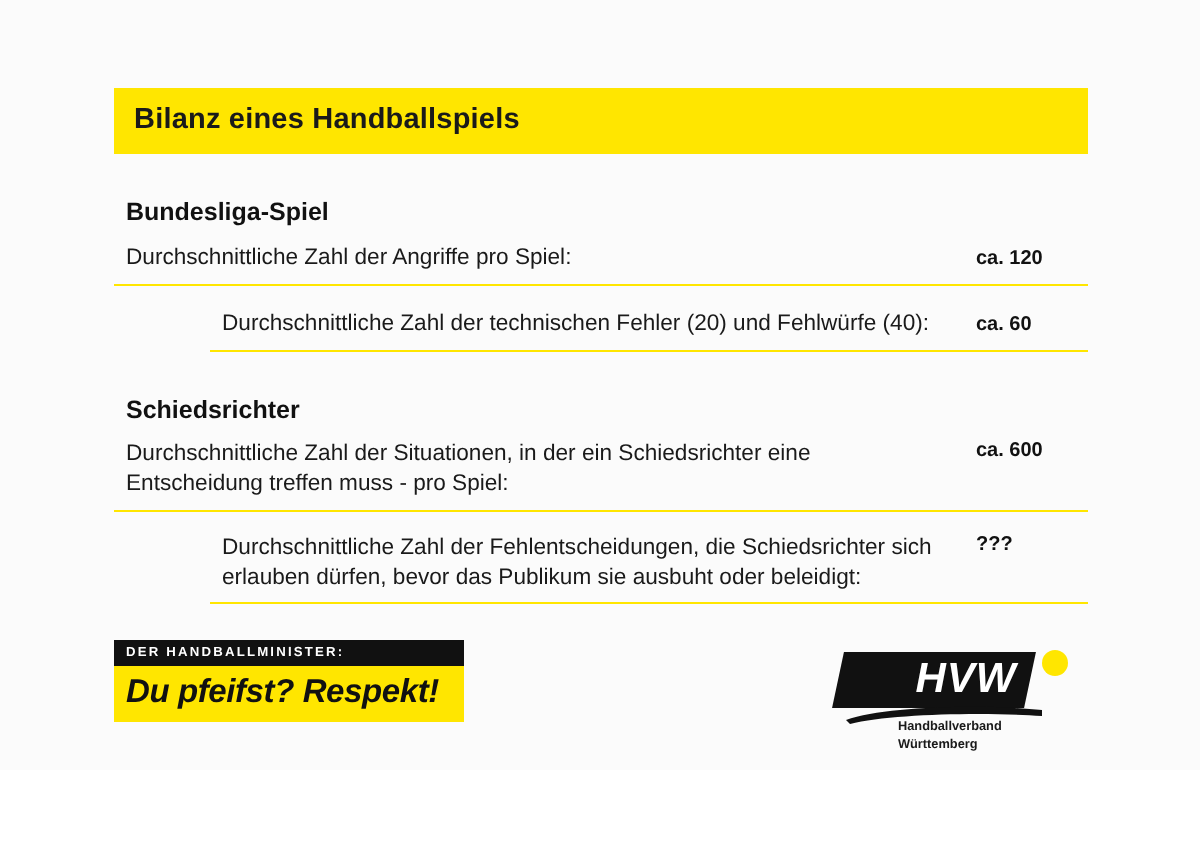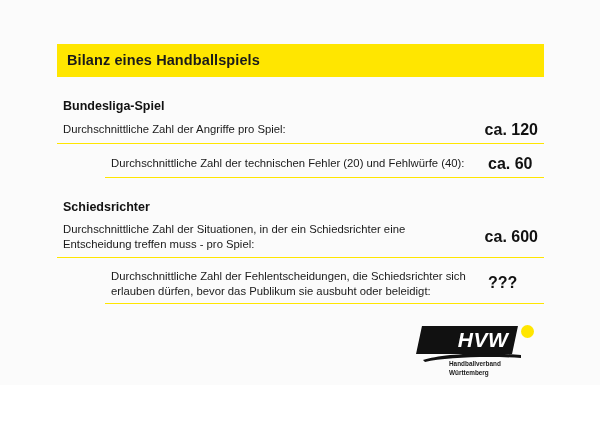--- a/index.html
+++ b/index.html
@@ -61,29 +61,29 @@
     min-height: 22px;
   }
   .row + .row { margin-top: 11px; margin-left: 48px; }
   .row .label {
     font-size: 11.3px;
     color: #1a1a1a;
     line-height: 1.35;
     max-width: 395px;
   }
   .row .value {
-    font-size: 16px;
+    font-size: 10px;
     font-weight: bold;
     color: #111;
     white-space: nowrap;
     padding-left: 12px;
     text-align: left;
     min-width: 62px;
   }
-  .row.two-line { align-items: center; }
+  .row.two-line { align-items: flex-start; }
   .row.two-line .value { padding-bottom: 1px; }
 
   
   .footer {
     position: absolute;
     left: 57px; top: 320px;
     width: 492px;
     height: 60px;
   }
   .badge {
@@ -205,20 +205,24 @@
         <div class="row two-line">
           <div class="label">Durchschnittliche Zahl der Fehlentscheidungen, die Schiedsrichter sich erlauben dürfen, bevor das Publikum sie ausbuht oder beleidigt:</div>
           <div class="value">???</div>
         </div>
       </div>
 
     </div>
 
     <div class="footer">
 
+      <div class="badge">
+        <span class="minister">DER HANDBALLMINISTER:</span>
+        <span class="slogan">Du pfeifst? Respekt!</span>
+      </div>
 
 
       <div class="logo">
         <div class="hvw-block"></div>
         <div class="hvw-text">HVW</div>
         <div class="dot"></div>
         <svg class="swoosh" viewBox="0 0 104 12">
           <path d="M2 9 C 22 2, 70 1, 100 4 L 100 7 C 70 5, 24 6, 4 11 Z" fill="#111111"></path>
         </svg>
         <div class="assoc">

